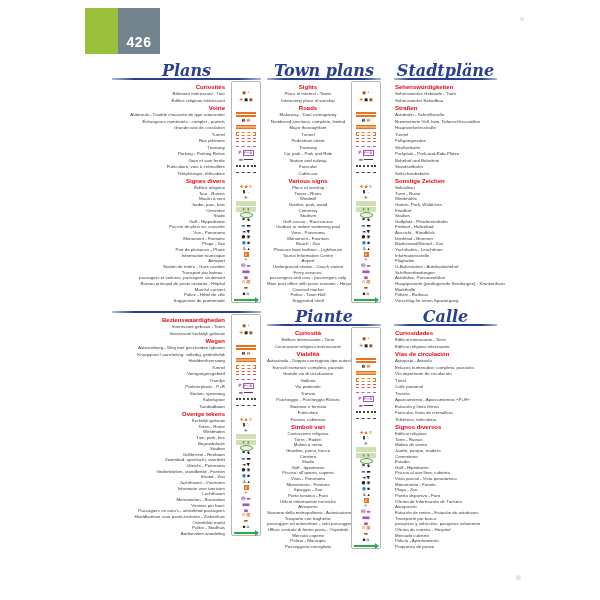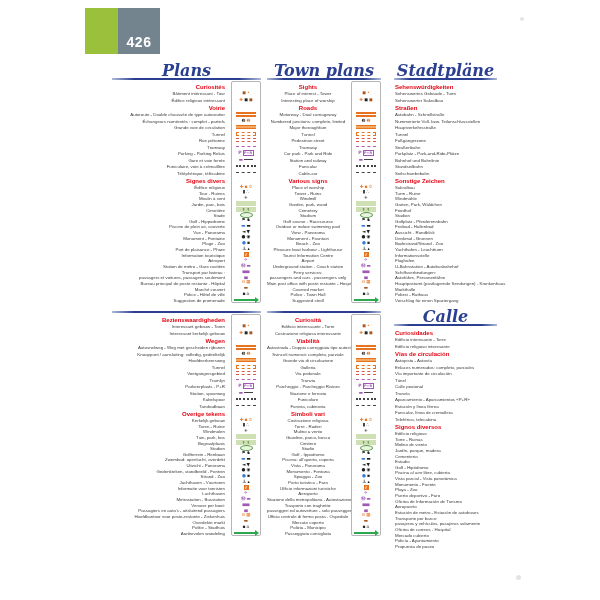--- a/index.html
+++ b/index.html
@@ -649,20 +649,21 @@
             <span class="gl k-b">▪</span>
             <span class="gl k-b">⌂</span>
           </div>
           <div class="srow r3">
             <span class="b-stroll"></span>
           </div>
         </div>
     </div>
   </div>
   <div class="col col-b">
+    <div class="col-title">Piante</div>
     <div class="rule"></div>
     <div class="content">
       <div class="textblock tb-center">
           <div class="sec s1">
             <div class="sec-h">Curiosità</div>
             <div class="ln">Edificio interessante - Torre</div>
             <div class="ln">Costruzione religiosa interessante</div>
           </div>
           <div class="sec s2">
             <div class="sec-h">Viabilità</div>

